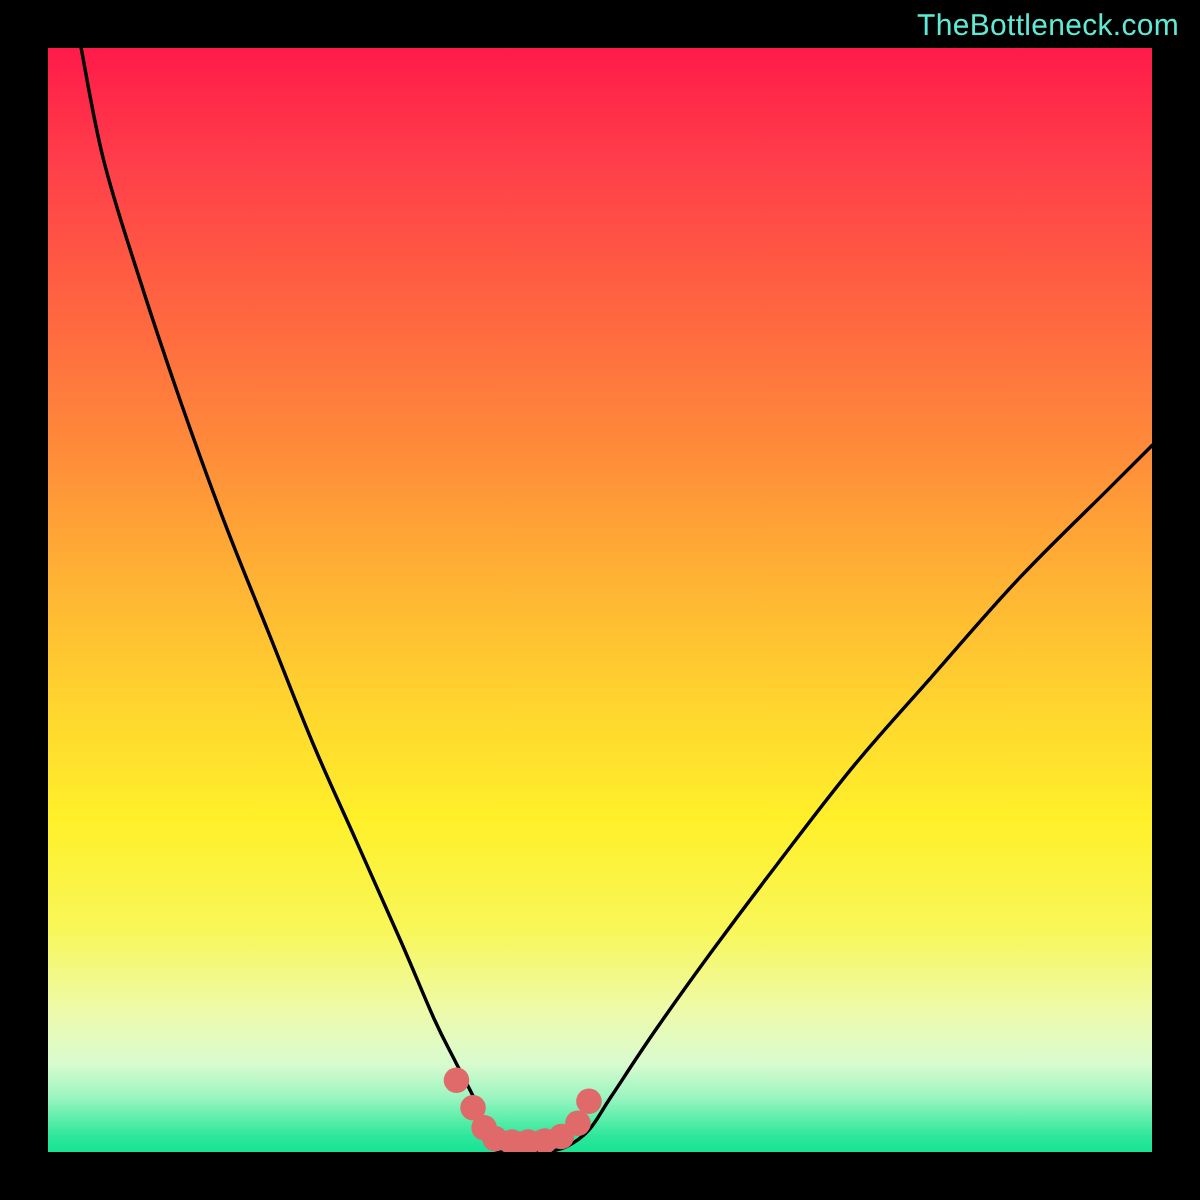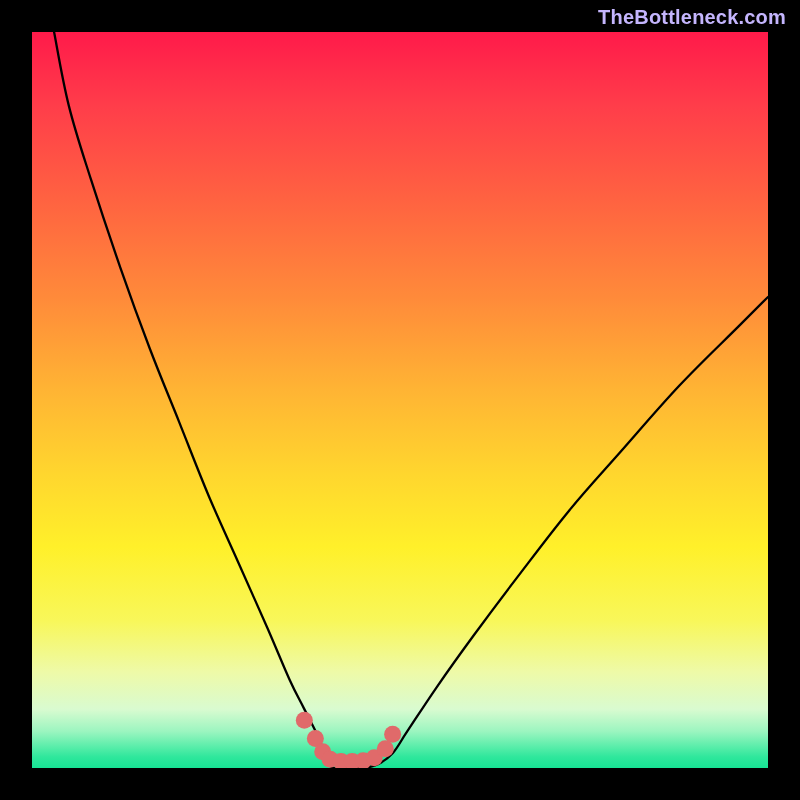--- a/index.html
+++ b/index.html
@@ -45,23 +45,23 @@
       #9cf5c0 95%,
       #5deeab 97%,
       #2fe79c 98.5%,
       #17e394 100%
     );
   }
   .attribution {
     position: absolute;
     top: 6px;
     right: 14px;
-    color: #c4b5fd;
+    color: #5eead4;
     font-size: 20px;
-    font-weight: 700;
+    font-weight: 400;
     letter-spacing: 0.2px;
     user-select: none;
   }
   svg.curve {
     position: absolute;
     inset: 0;
   }
 </style>
 </head>
 <body>

